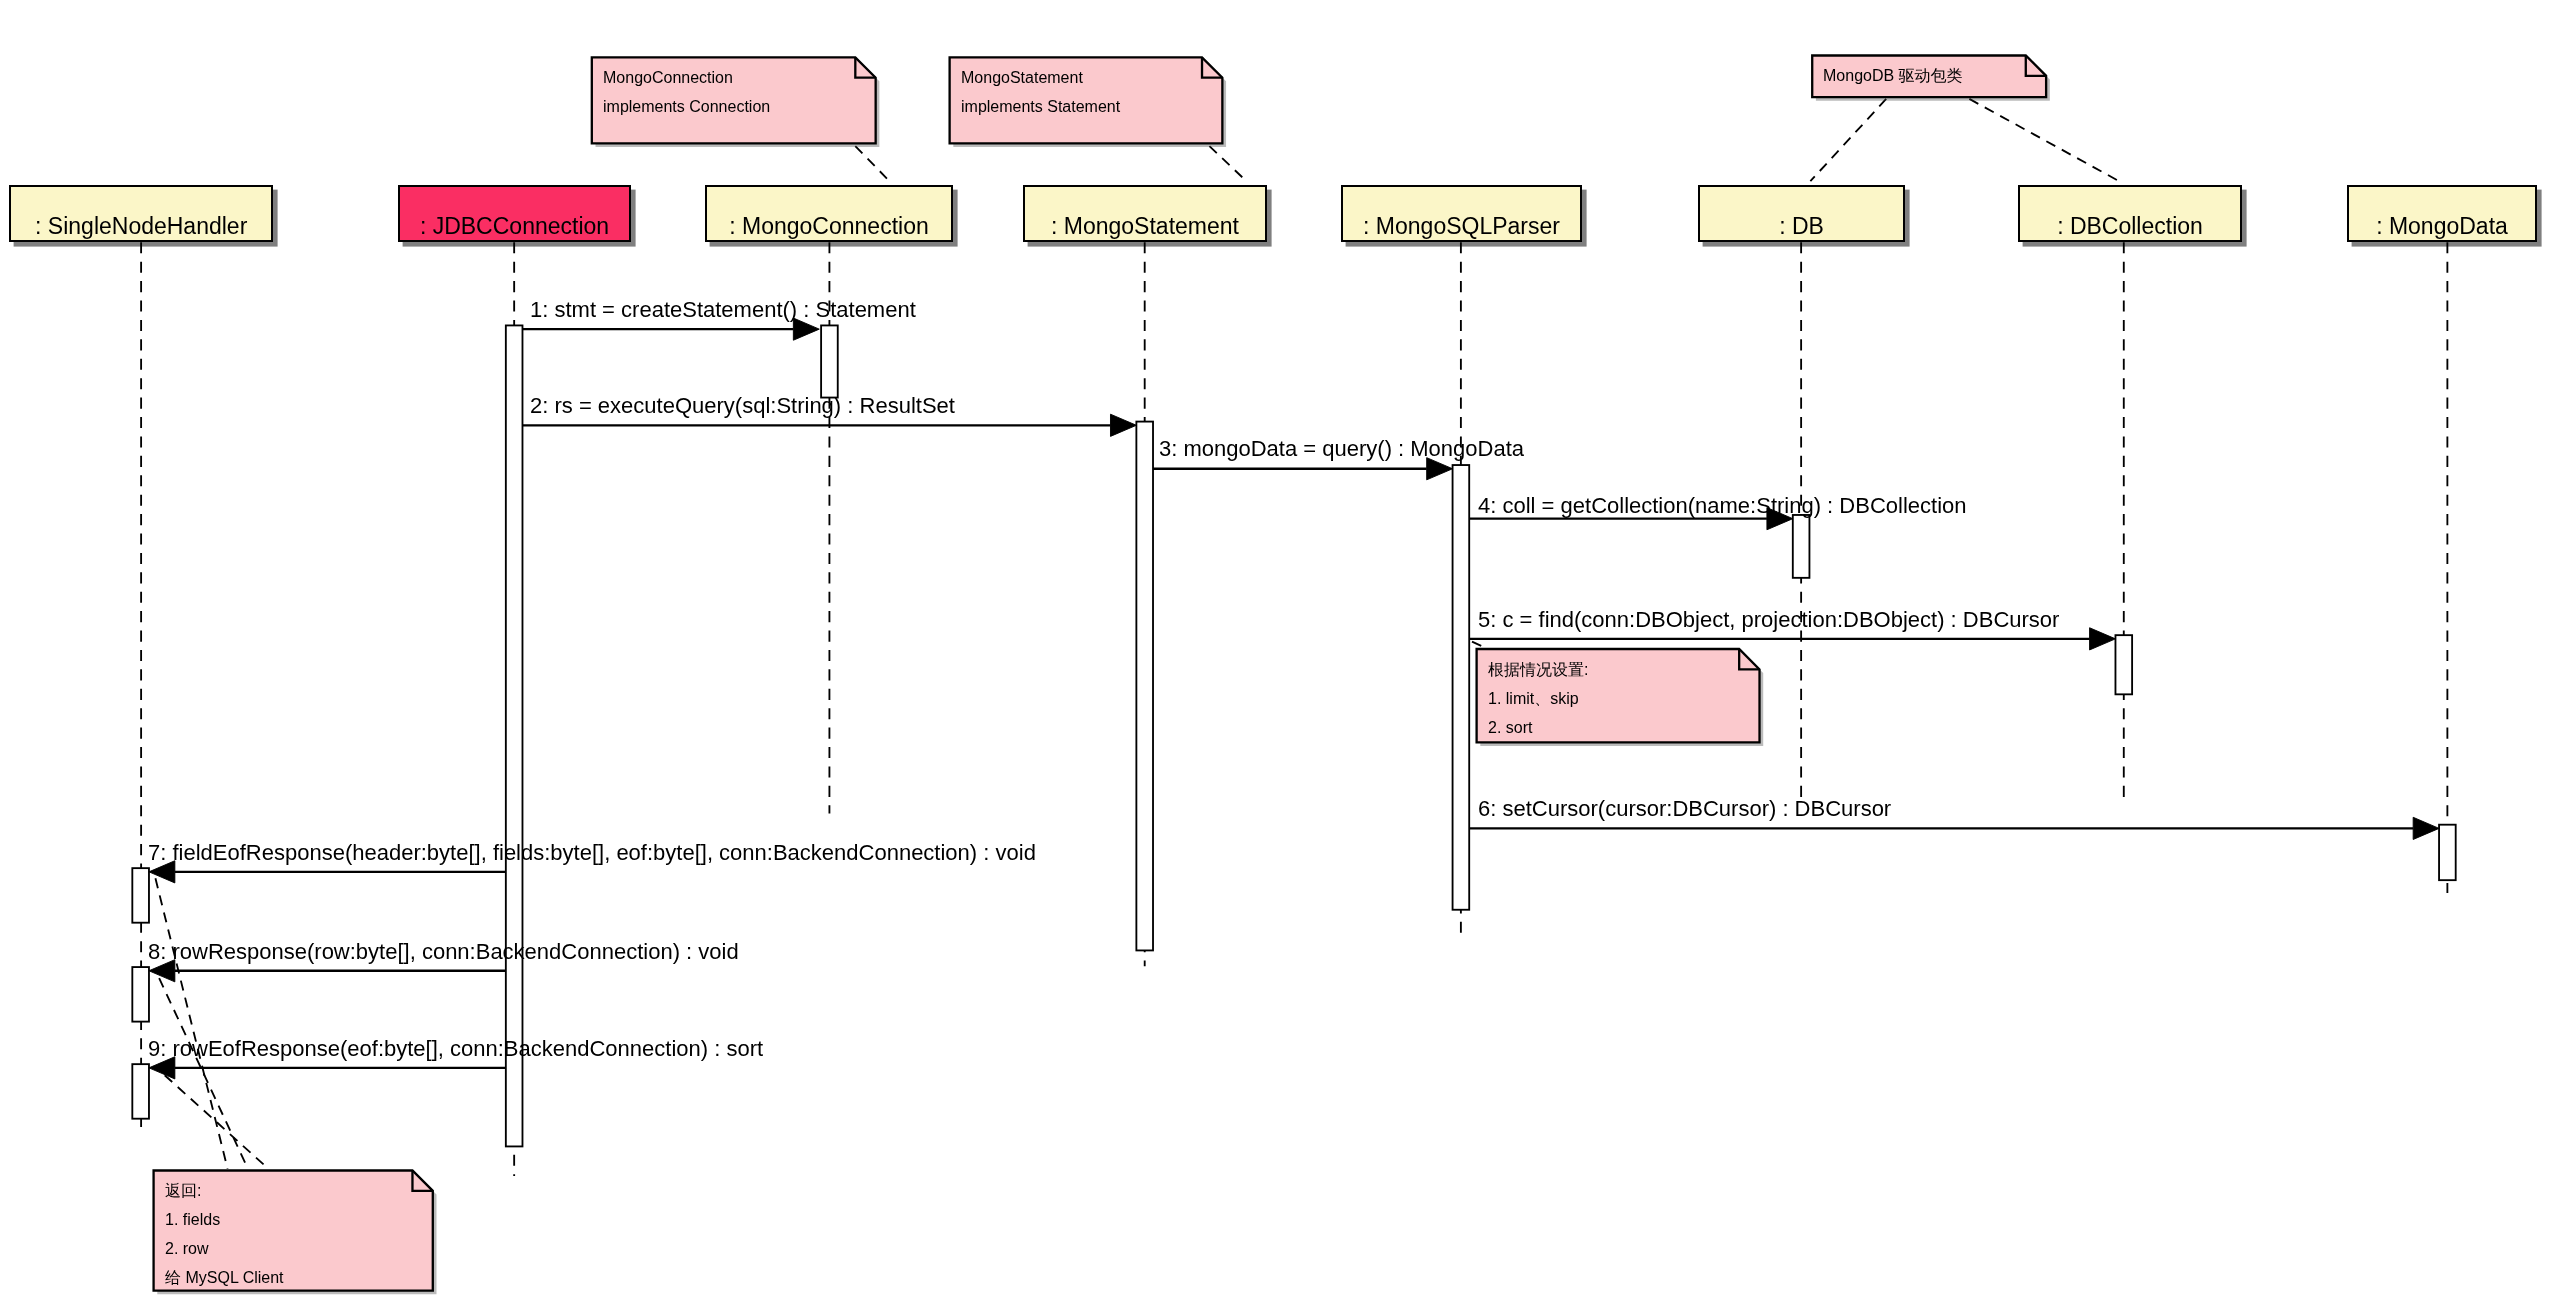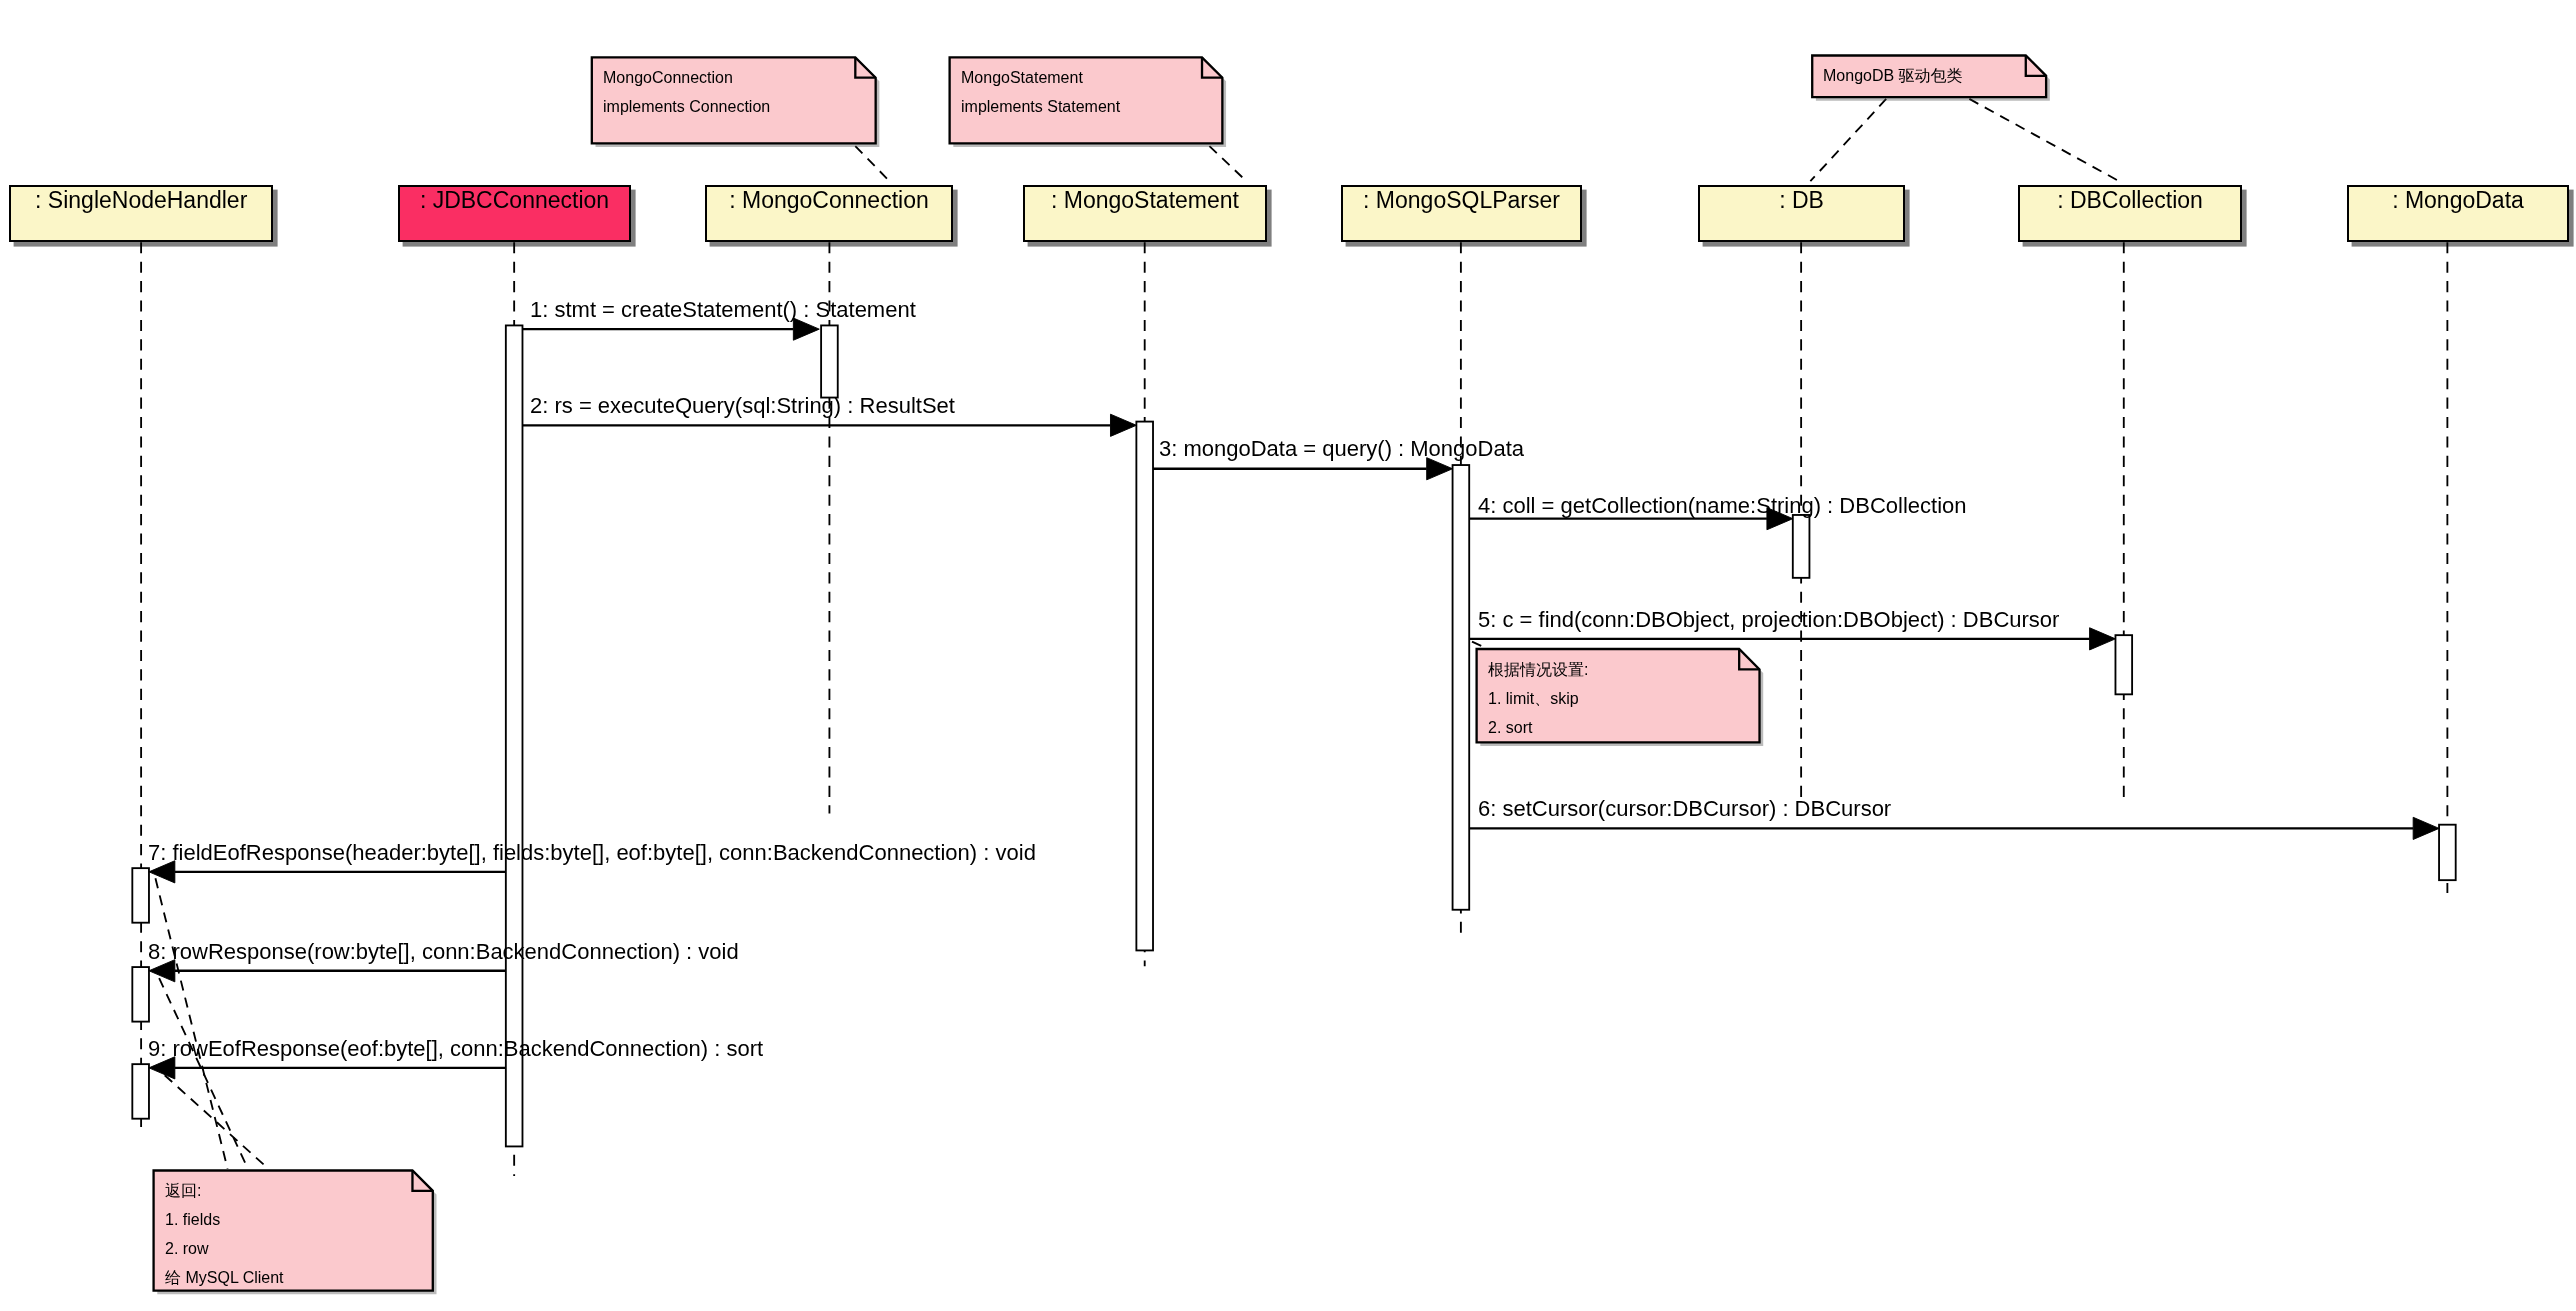--- a/index.html
+++ b/index.html
@@ -28,21 +28,21 @@
   .msg-head{fill:var(--line-color);stroke:var(--line-color);}
   .note-shape{fill:var(--note-fill);stroke:var(--note-border);stroke-width:2.5;}
   .note-fold{fill:none;stroke:var(--note-border);stroke-width:2.5;}
   .note-shadow{fill:rgba(60,60,60,0.35);stroke:none;}
   .note-connector{stroke:var(--line-color);stroke-width:2;stroke-dasharray:11 8;fill:none;}
   .participant{
     position:absolute;top:185px;height:57px;
     background:var(--participant-fill);
     border:2.8px solid var(--participant-border);
     box-shadow:4.6px 4.6px 0 rgba(0,0,0,0.5);
-    display:flex;align-items:flex-start;justify-content:center;
+    display:flex;align-items:flex-end;justify-content:center;
     font-size:23px;white-space:nowrap;
     box-sizing:border-box;
   }
   .participant.highlight{background:var(--highlight-fill);}
   .msg-label{
     position:absolute;font-size:22px;white-space:nowrap;line-height:28px;height:28px;
   }
   .note-text{
     position:absolute;font-size:16px;line-height:29px;white-space:pre-line;
   }
@@ -161,21 +161,21 @@
     </div>
   <div class="participant" style="left:1341px;width:241px;">
       <span>: MongoSQLParser</span>
     </div>
   <div class="participant" style="left:1698px;width:207px;">
       <span>: DB</span>
     </div>
   <div class="participant" style="left:2018px;width:224px;">
       <span>: DBCollection</span>
     </div>
-  <div class="participant" style="left:2347px;width:222px;">
+  <div class="participant" style="left:2347px;width:190px;">
       <span>: MongoData</span>
     </div>
 
   <div class="msg-label" style="left:530px;top:296px;">1: stmt = createStatement() : Statement</div>
   <div class="msg-label" style="left:530px;top:392px;">2: rs = executeQuery(sql:String) : ResultSet</div>
   <div class="msg-label" style="left:1159px;top:435px;">3: mongoData = query() : MongoData</div>
   <div class="msg-label" style="left:1478px;top:492px;">4: coll = getCollection(name:String) : DBCollection</div>
   <div class="msg-label" style="left:1478px;top:606px;">5: c = find(conn:DBObject, projection:DBObject) : DBCursor</div>
   <div class="msg-label" style="left:1478px;top:795px;">6: setCursor(cursor:DBCursor) : DBCursor</div>
   <div class="msg-label" style="left:148px;top:839px;">7: fieldEofResponse(header:byte[], fields:byte[], eof:byte[], conn:BackendConnection) : void</div>

